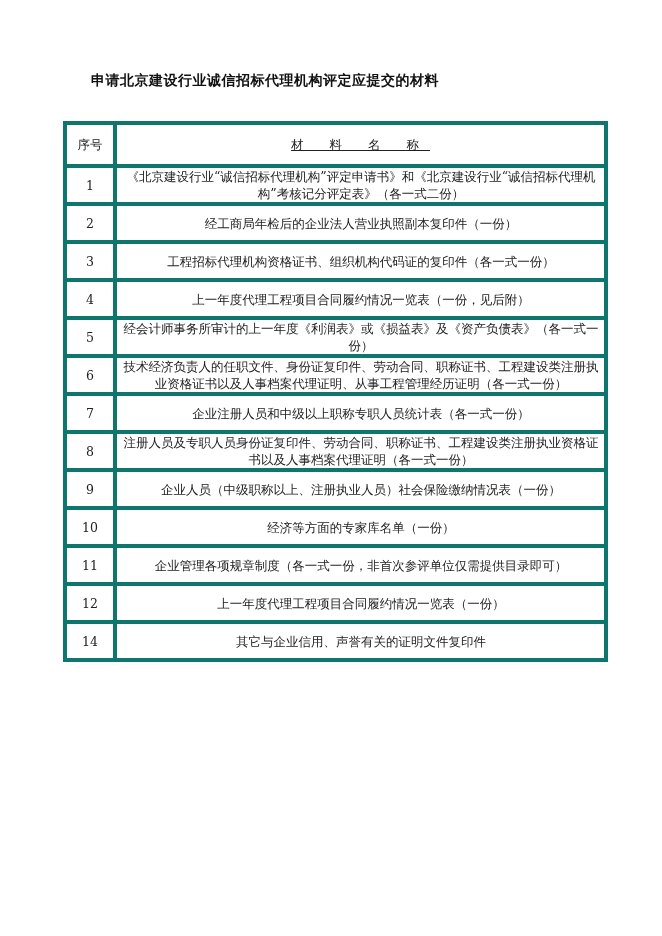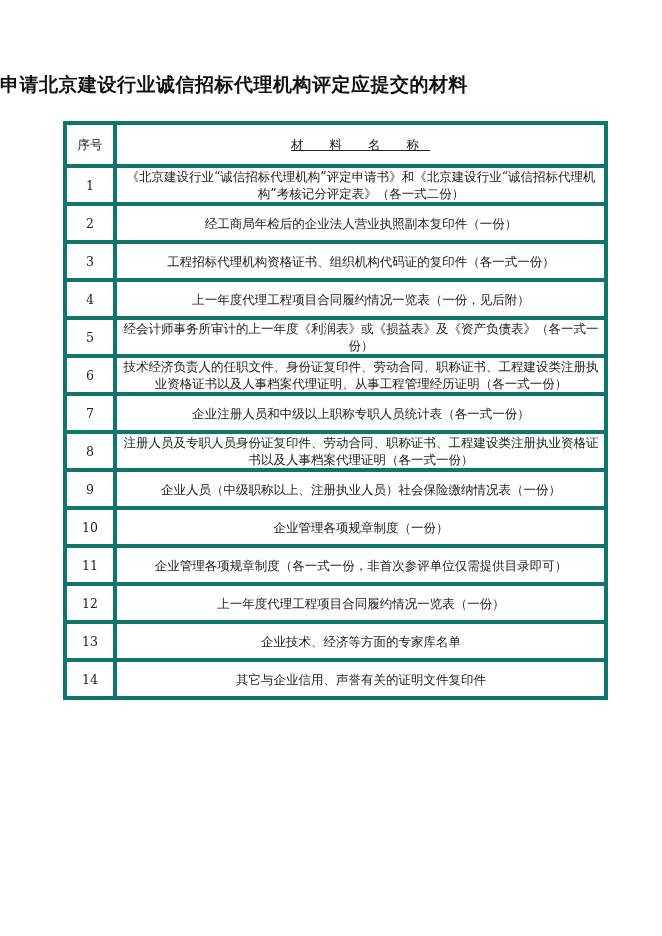--- a/index.html
+++ b/index.html
@@ -13,24 +13,24 @@
       position: relative;
       overflow: hidden;
       font-family: "DejaVu Serif", "Liberation Serif", serif;
       color: #1a1a1a;
     }
     .doc-title {
       position: absolute;
       left: 0;
       top: 72px;
       width: 530px;
-      text-align: left;
+      text-align: center;
       font-family: "DejaVu Sans", "Liberation Sans", sans-serif;
       font-weight: bold;
-      font-size: 19px;
+      font-size: 14px;
       letter-spacing: 0.5px;
       color: #111;
     }
     table.materials {
       position: absolute;
       left: 63px;
       top: 121px;
       width: 541px;
       border-collapse: collapse;
       table-layout: fixed;
@@ -113,32 +113,28 @@
   <tr class="body-row">
     <td class="cell-no">8</td>
     <td class="cell-name">注册人员及专职人员身份证复印件、劳动合同、职称证书、工程建设类注册执业资格证书以及人事档案代理证明（各一式一份）</td>
   </tr>
   <tr class="body-row">
     <td class="cell-no">9</td>
     <td class="cell-name">企业人员（中级职称以上、注册执业人员）社会保险缴纳情况表（一份）</td>
   </tr>
   <tr class="body-row">
     <td class="cell-no">10</td>
-    <td class="cell-name">企业管理各项规章制度（一份）</td>
+    <td class="cell-name">经济等方面的专家库名单（一份）</td>
   </tr>
   <tr class="body-row">
     <td class="cell-no">11</td>
     <td class="cell-name">企业管理各项规章制度（各一式一份，非首次参评单位仅需提供目录即可）</td>
   </tr>
   <tr class="body-row">
     <td class="cell-no">12</td>
     <td class="cell-name">上一年度代理工程项目合同履约情况一览表（一份）</td>
   </tr>
   <tr class="body-row">
-    <td class="cell-no">13</td>
-    <td class="cell-name">企业技术、经济等方面的专家库名单</td>
-  </tr>
-  <tr class="body-row">
     <td class="cell-no">14</td>
     <td class="cell-name">其它与企业信用、声誉有关的证明文件复印件</td>
   </tr>
 </tbody>
   </table>
 
 </body></html>

